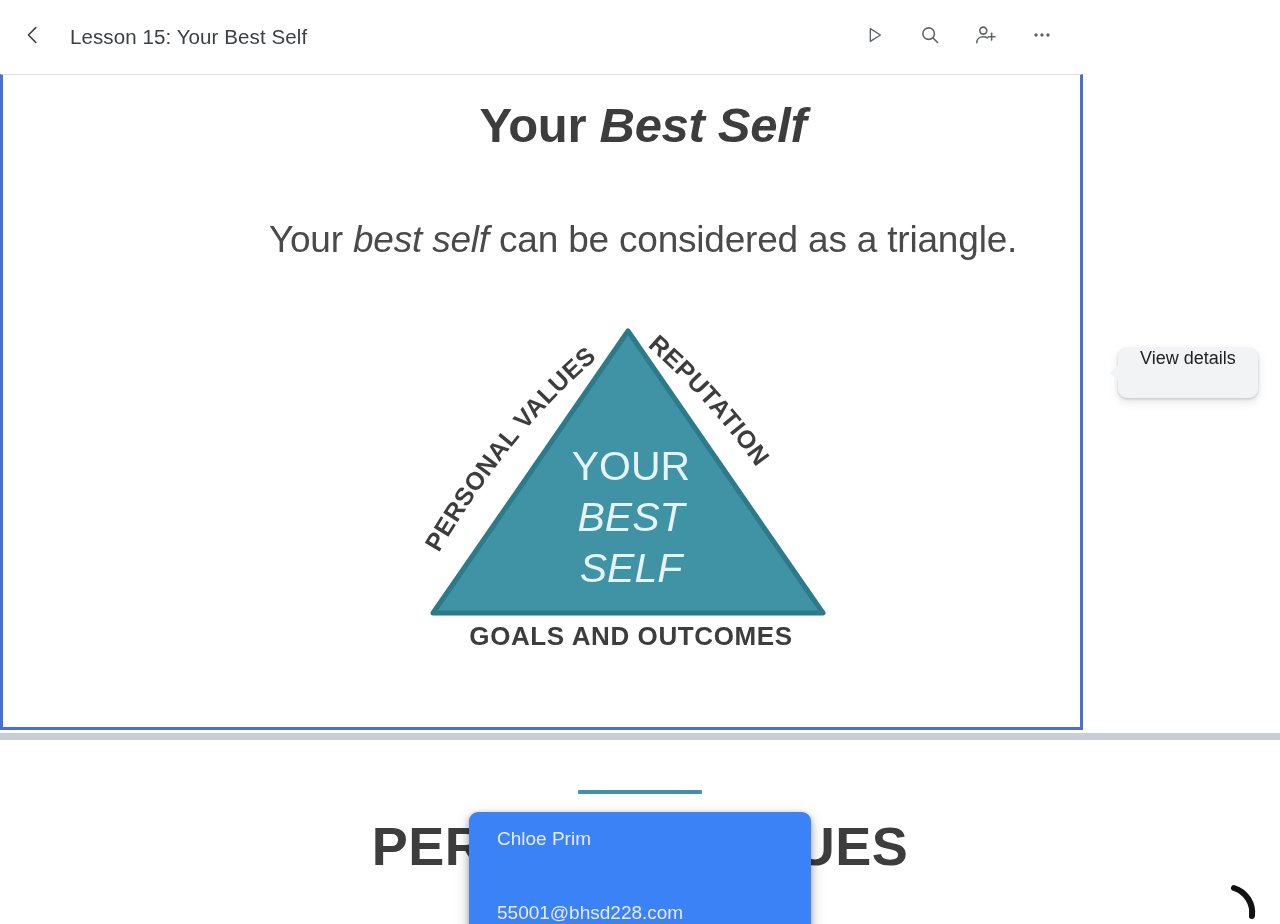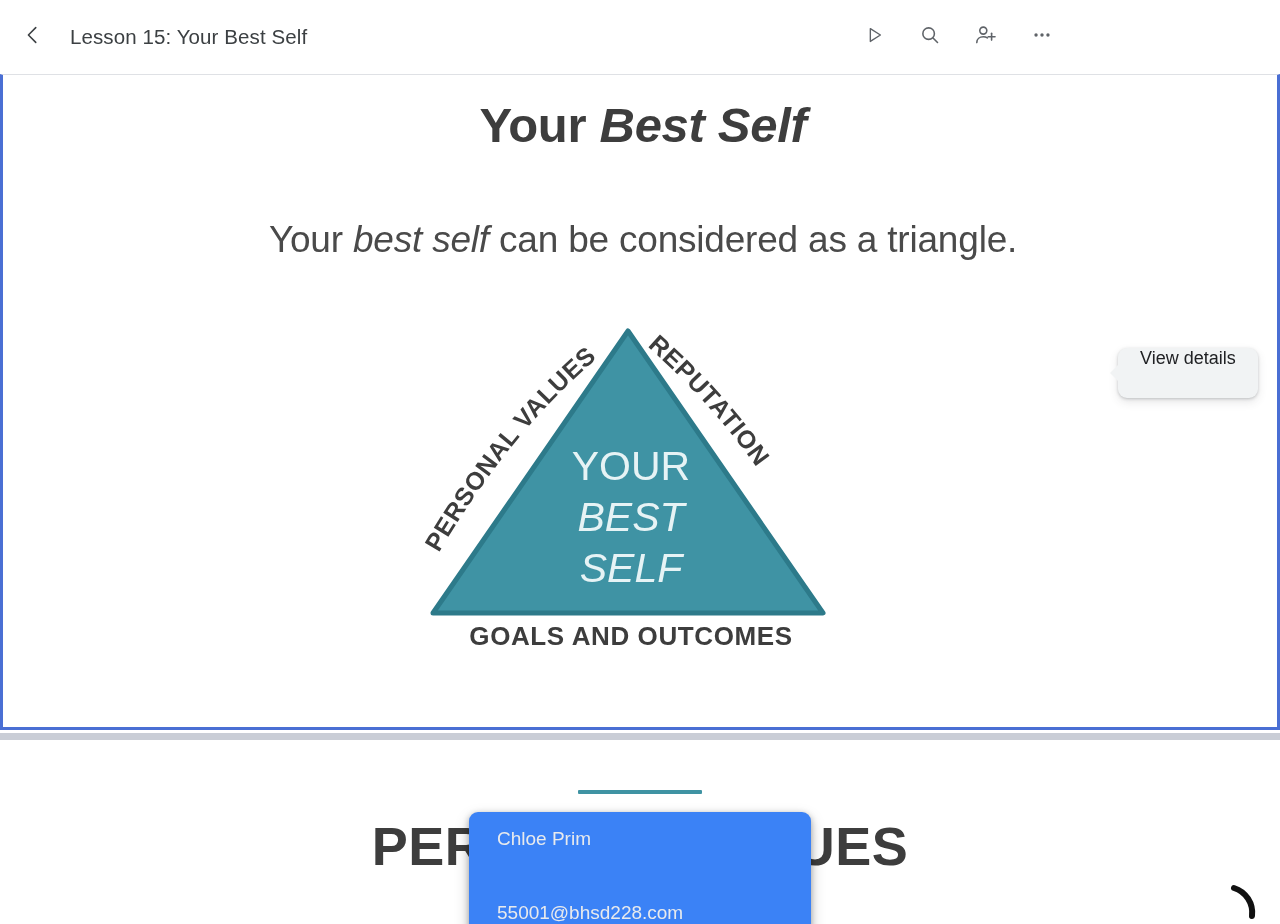--- a/index.html
+++ b/index.html
@@ -29,21 +29,21 @@
   .appbar-spacer { flex:1 1 auto; }
   .appbar-actions { display:flex; align-items:center; margin-right:14px; }
   .icon-btn {
     width:48px; height:48px; margin-left:8px;
     display:flex; align-items:center; justify-content:center;
     border-radius:50%; cursor:pointer;
   }
 
   
   .slide-wrap {
-    position:absolute; left:0; top:74px; width:1280px; height:656px;
+    position:absolute; left:0; top:74px; width:1083px; height:656px;
     background:#a3a3a3;
     border:3px solid #4a6fd4;
     border-top:1px solid #dfe1e5;
   }
   .slide-inner { position:relative; width:100%; height:100%; background:#fff; overflow:hidden; }
 
   .slide-title {
     position:absolute; left:0; top:22px; width:1280px; text-align:center;
     font-size:49px; font-weight:700; color:#3d3d3d; letter-spacing:-0.3px;
   }

